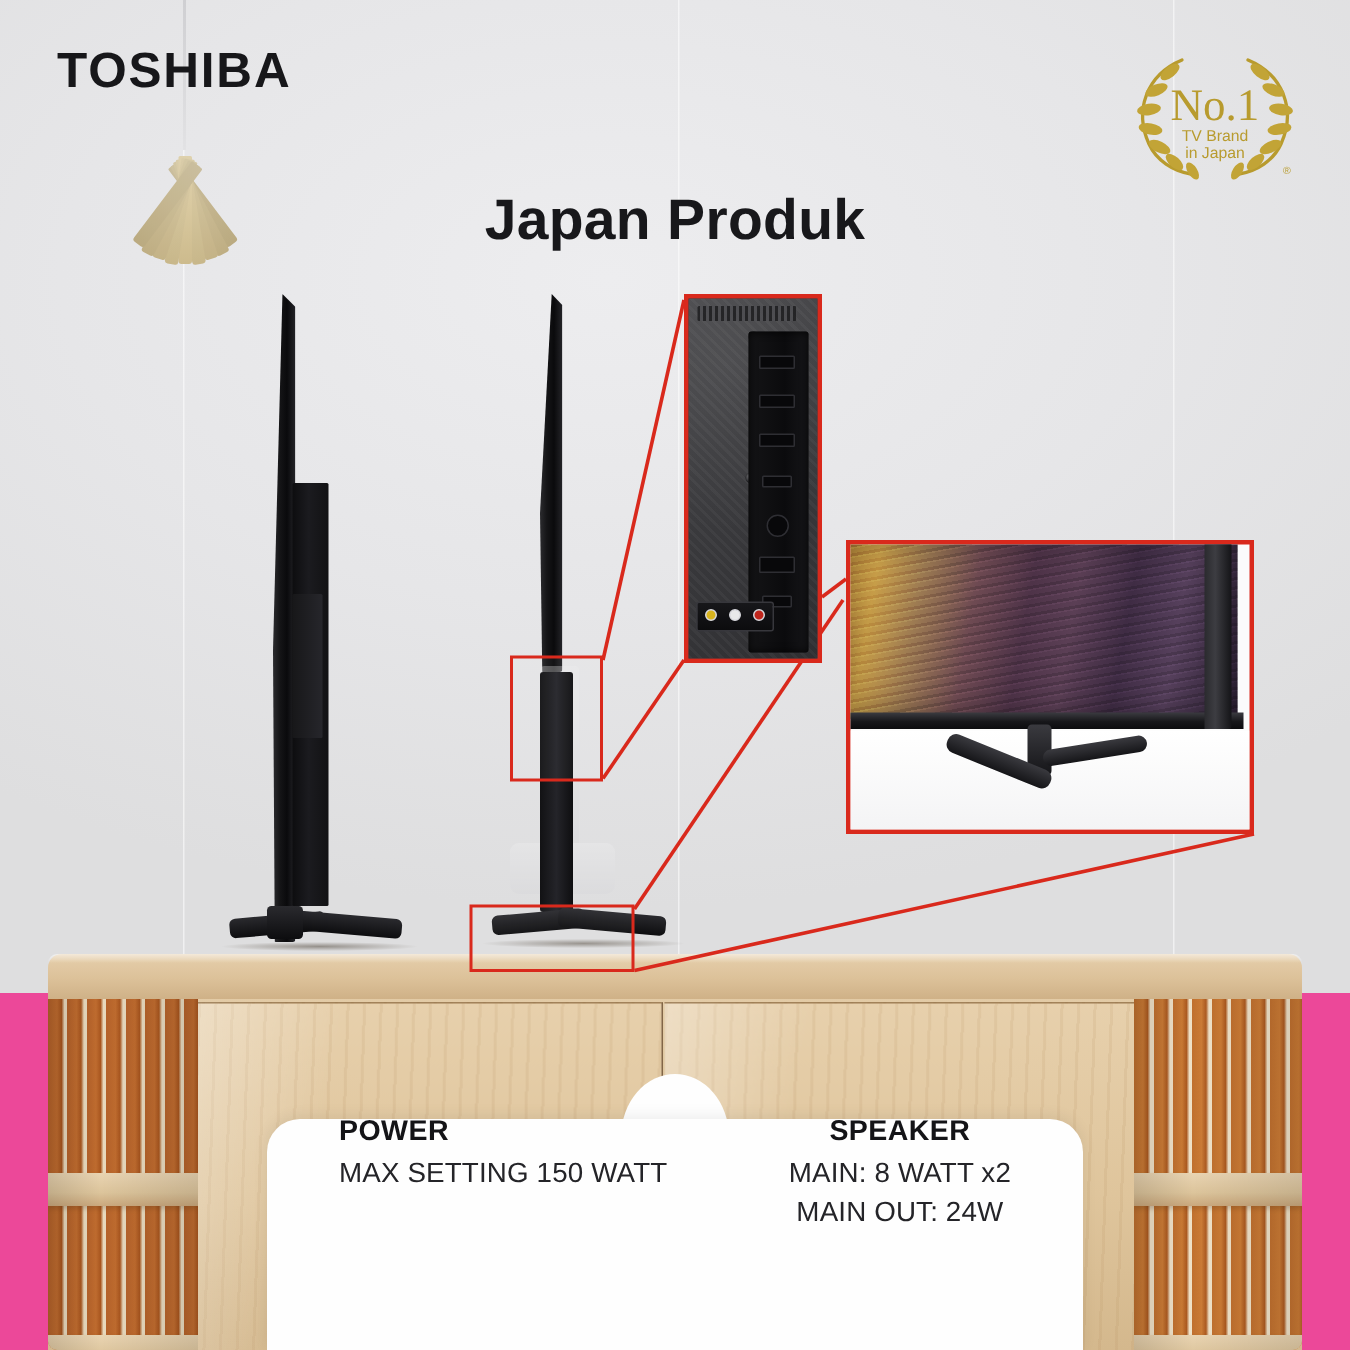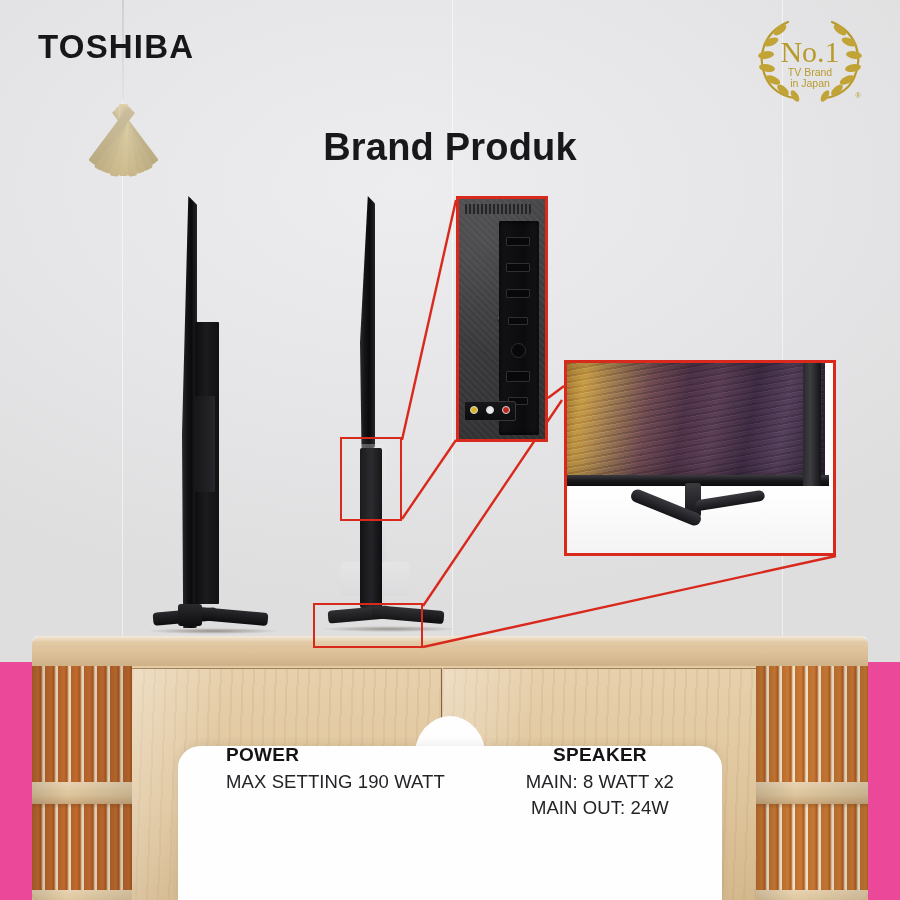--- a/index.html
+++ b/index.html
@@ -29,21 +29,21 @@
 
   
   .logo {
     position:absolute; left:38px; top:30px;
     font-size:33px; font-weight:bold; letter-spacing:1.2px;
     color:#17171a; line-height:1;
     font-family:"Liberation Sans", sans-serif;
   }
 
   
-  .badge { position:absolute; right:24px; top:6px; width:132px; height:100px; }
+  .badge { position:absolute; right:24px; top:24px; width:132px; height:100px; }
   .badge svg { width:100%; height:100%; display:block; }
 
   
   .title {
     position:absolute; left:0; top:126px; width:900px;
     text-align:center;
     font-size:38px; font-weight:bold; letter-spacing:.2px;
     color:#18181b;
   }
 
@@ -313,21 +313,21 @@
         <ellipse cx="93" cy="84" rx="7.2" ry="3.5" transform="rotate(-42 93 84)"></ellipse>
         <ellipse cx="81" cy="90" rx="6.4" ry="3.2" transform="rotate(-58 81 90)"></ellipse>
       </g>
       <text id="badgeRank" x="66" y="56" text-anchor="middle" font-family="Liberation Serif, serif" font-size="30" fill="#b89b2e">No.1</text>
       <text id="badgeL1" x="66" y="70" text-anchor="middle" font-family="Liberation Sans, sans-serif" font-size="10.5" fill="#b89b2e">TV Brand</text>
       <text id="badgeL2" x="66" y="81" text-anchor="middle" font-family="Liberation Sans, sans-serif" font-size="10.5" fill="#b89b2e">in Japan</text>
       <text id="badgeReg" x="114" y="92" text-anchor="middle" font-family="Liberation Sans, sans-serif" font-size="7" fill="#b89b2e">®</text>
     </svg>
   </div>
 
-  <div class="title">Brand Produk</div>
+  <div class="title">Japan Produk</div>
 
   <div class="cabinet">
     <div class="cab-shadow"></div>
     <div class="cab-body"></div>
 
     <div class="cab-side left">
       <div class="slats"></div>
       <div class="shelf" style="top:118px"></div>
       <div class="shelf" style="top:226px"></div>
       <div class="cab-side-fade"></div>
@@ -418,21 +418,21 @@
     <div class="scr-leg" style="left:62px; top:138px; width:74px; height:13px; border-radius:6px; transform:rotate(22deg);"></div>
     <div class="scr-leg" style="left:128px; top:132px; width:70px; height:11px; border-radius:6px; transform:rotate(-9deg);"></div>
   </div>
 
   <div class="spec-wrap">
     <div class="spec-notch"></div>
     <div class="spec-card"></div>
     <div class="spec-cols">
       <div class="spec-col left">
         <div class="spec-head">POWER</div>
-        <div class="spec-line">MAX SETTING 190 WATT</div>
+        <div class="spec-line">MAX SETTING 150 WATT</div>
       </div>
       <div class="spec-col right">
         <div class="spec-head">SPEAKER</div>
         <div class="spec-line">MAIN: 8 WATT x2</div>
         <div class="spec-line">MAIN OUT: 24W</div>
       </div>
     </div>
   </div>
 
 </div>

